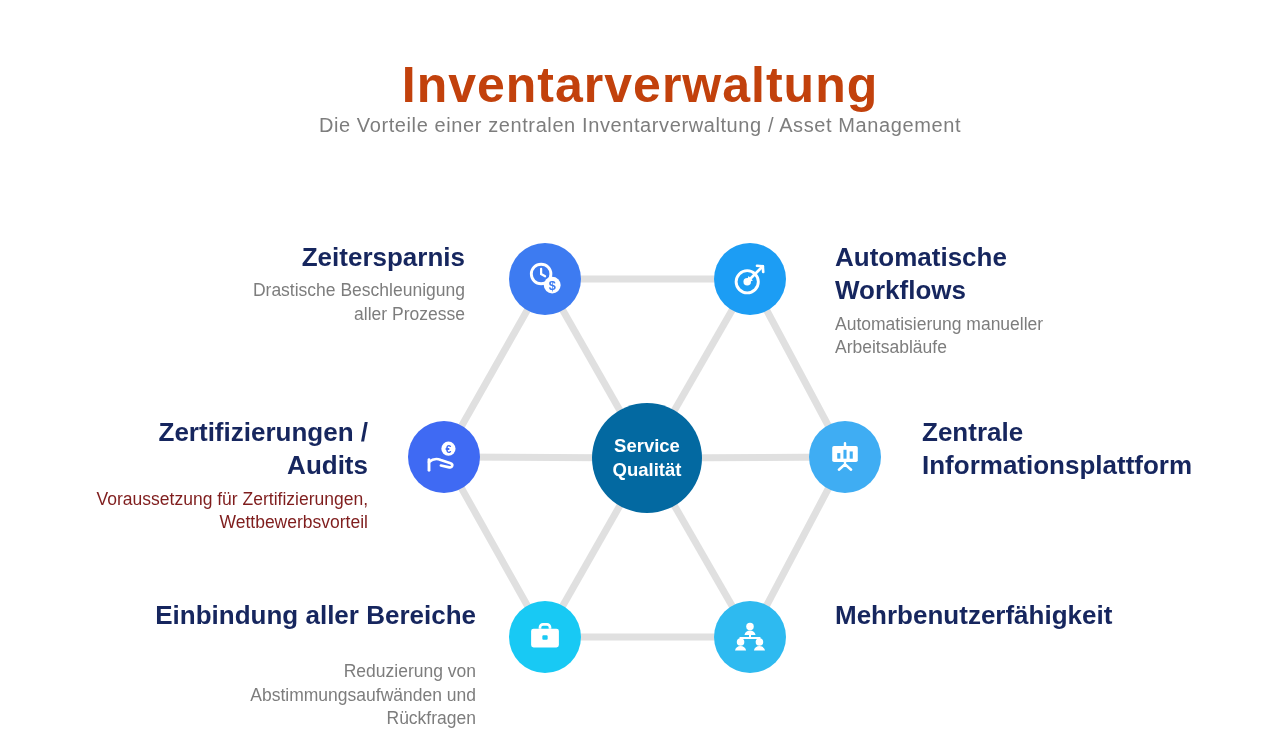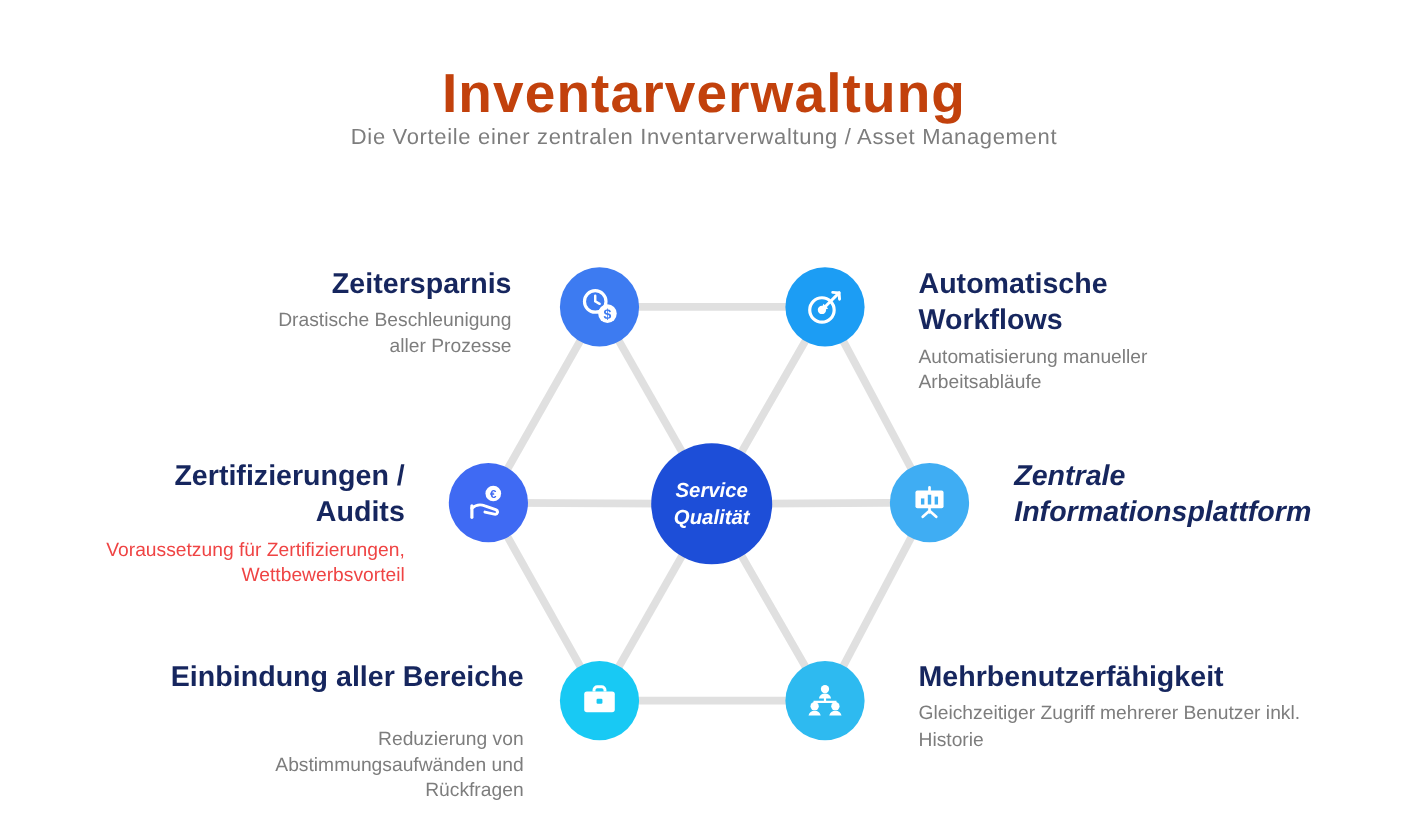--- a/index.html
+++ b/index.html
@@ -130,46 +130,45 @@
       <path d="M18 15v4M9.5 20.5V19h17v1.5" fill="none" stroke="#fff" stroke-width="1.8"></path>
       <circle cx="18" cy="8.5" r="3.4" fill="#fff"></circle>
       <path d="M13 16.2c.5-2.5 2.5-4 5-4s4.5 1.5 5 4z" fill="#fff"></path>
       <circle cx="9.5" cy="22.5" r="3.4" fill="#fff"></circle>
       <path d="M4.5 30.2c.5-2.5 2.5-4 5-4s4.5 1.5 5 4z" fill="#fff"></path>
       <circle cx="26.5" cy="22.5" r="3.4" fill="#fff"></circle>
       <path d="M21.5 30.2c.5-2.5 2.5-4 5-4s4.5 1.5 5 4z" fill="#fff"></path>
     </svg>
   </div>
 
-  <div class="hub" style="background-color: #1d4ed8; font-style: italic;">
+  <div class="hub" style="background-color: #0369a1;">
     <div class="hub-label">Service Qualität</div>
   </div>
 
   <div class="tb tb-left tb0">
     <div class="node-title" style="color: rgb(22, 38, 94);">Zeitersparnis</div>
     <div class="node-desc" style="color: rgb(125, 125, 125);">Drastische Beschleunigung aller Prozesse</div>
   </div>
 
   <div class="tb tb-right tb1">
     <div class="node-title" style="color: rgb(22, 38, 94);">Automatische Workflows</div>
     <div class="node-desc" style="color: rgb(125, 125, 125);">Automatisierung manueller Arbeitsabläufe</div>
   </div>
 
   <div class="tb tb-left tb2">
     <div class="node-title" style="color: rgb(22, 38, 94); text-align: right;">Zertifizierungen / Audits</div>
-    <div class="node-desc" style="color: #ef4444;">Voraussetzung für Zertifizierungen, Wettbewerbsvorteil</div>
+    <div class="node-desc" style="color: #7f1d1d;">Voraussetzung für Zertifizierungen, Wettbewerbsvorteil</div>
   </div>
 
   <div class="tb tb-right tb3">
-    <div class="node-title" style="color: rgb(22, 38, 94); font-style: italic;">Zentrale Informationsplattform</div>
+    <div class="node-title" style="color: rgb(22, 38, 94);">Zentrale Informationsplattform</div>
   </div>
 
   <div class="tb tb-left tb4">
     <div class="node-title" style="color: rgb(22, 38, 94);">Einbindung aller Bereiche</div>
     <div class="node-desc" style="color: rgb(125, 125, 125);">Reduzierung von Abstimmungsaufwänden und Rückfragen</div>
   </div>
 
   <div class="tb tb-right tb5">
     <div class="node-title" style="color: rgb(22, 38, 94);">Mehrbenutzerfähigkeit</div>
-    <div class="node-desc" style="color: rgb(125, 125, 125);">Gleichzeitiger Zugriff mehrerer Benutzer inkl. Historie</div>
   </div>
 
 </div>
 
 </body></html>

